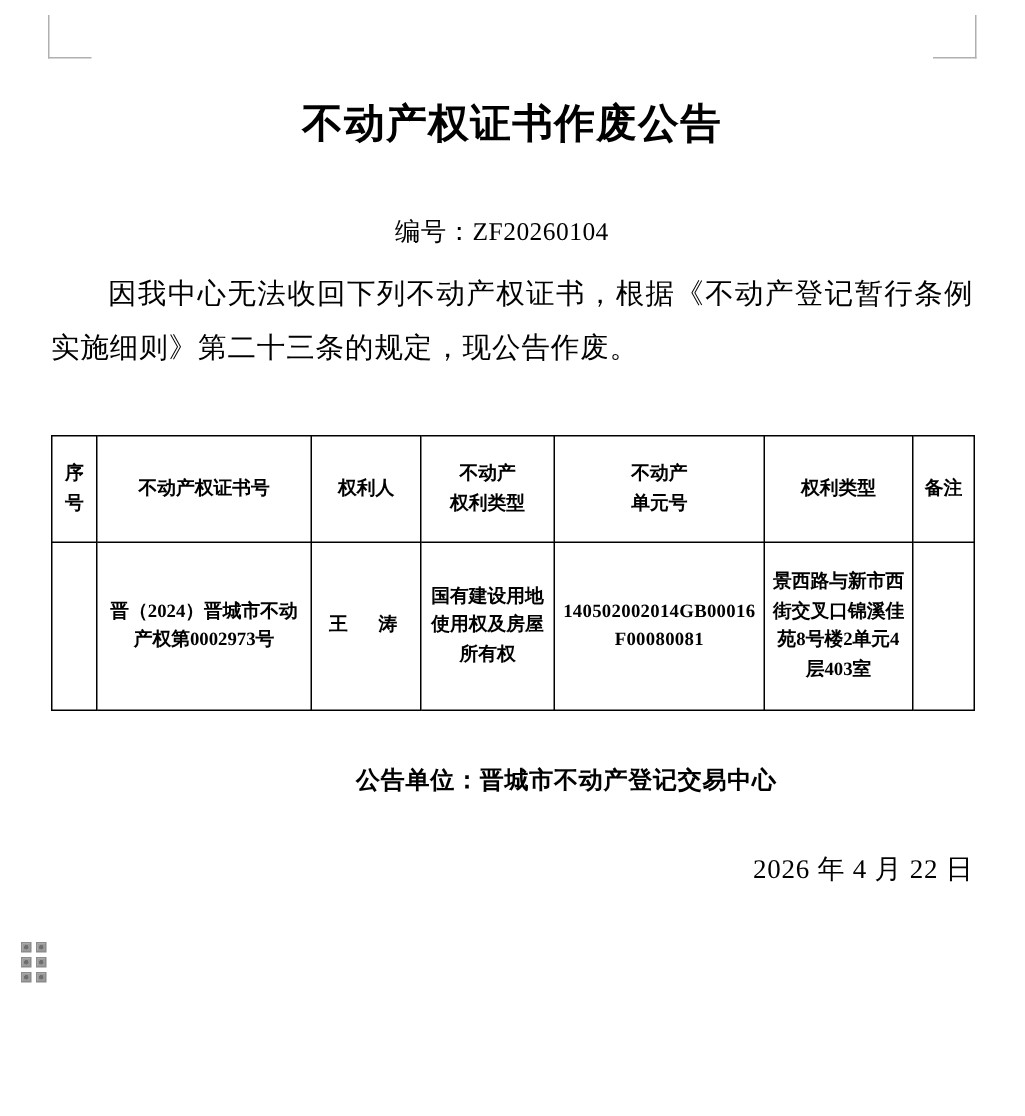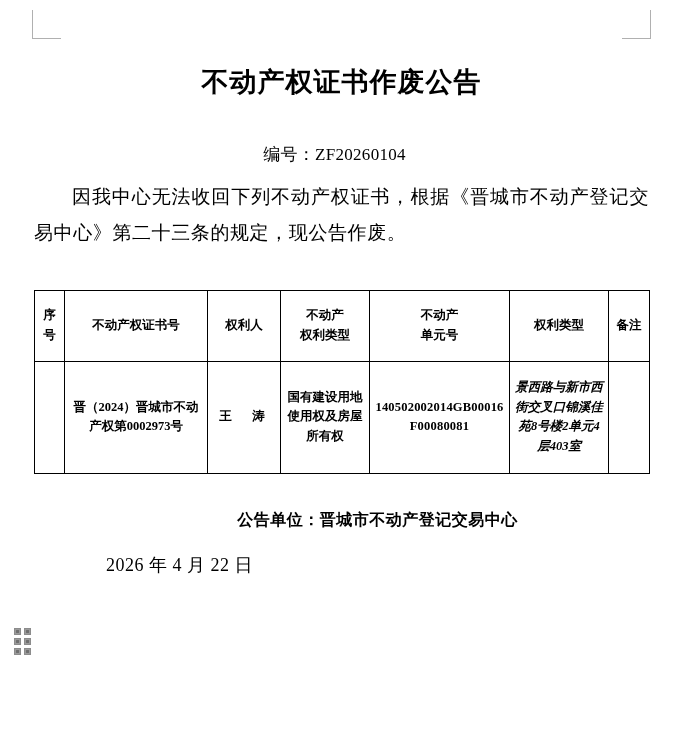--- a/index.html
+++ b/index.html
@@ -122,35 +122,35 @@
   .col-certno   { width: 143px; }
   .col-owner    { width: 73px; }
   .col-righttype{ width: 89px; }
   .col-unitno   { width: 140px; }
   .col-location { width: 99px; }
   .col-remark   { width: 41px; }
 
   .cell-seq      { letter-spacing: 0; }
   .cell-owner    { letter-spacing: 4px; }
   .cell-unitno   { letter-spacing: 0.2px; }
-  .cell-location { text-align: left; padding-left: 6px; font-style: italic; }
+  .cell-location { text-align: left; padding-left: 6px; }
 
   
   .footer-issuer {
     font-size: 16px;
     text-align: center;
     margin-top: 36px;
     padding-left: 72px;
     letter-spacing: 0.5px;
     font-weight: bold;
   }
   .footer-date {
     font-size: 18px;
-    text-align: left;
-    margin-top: 22px;
+    text-align: right;
+    margin-top: 36px;
     padding-left: 72px;
     letter-spacing: 0.5px;
   }
 </style>
 </head>
 <body>
 
 <div class="page">
 
   <div class="corner corner-tl"></div>
@@ -164,21 +164,21 @@
     <span></span>
     <span></span>
   </div>
 
   <div class="content">
 
     <div class="doc-title">不动产权证书作废公告</div>
 
     <div class="doc-number"><span>编号：</span><span>ZF20260104</span></div>
 
-    <div class="body-text">因我中心无法收回下列不动产权证书，根据《晋城市不动产登记交易中心》第二十三条的规定，现公告作废。</div>
+    <div class="body-text">因我中心无法收回下列不动产权证书，根据《不动产登记暂行条例实施细则》第二十三条的规定，现公告作废。</div>
 
     <table class="announce-table">
       <colgroup>
         <col class="col-seq">
         <col class="col-certno">
         <col class="col-owner">
         <col class="col-righttype">
         <col class="col-unitno">
         <col class="col-location">
         <col class="col-remark">

